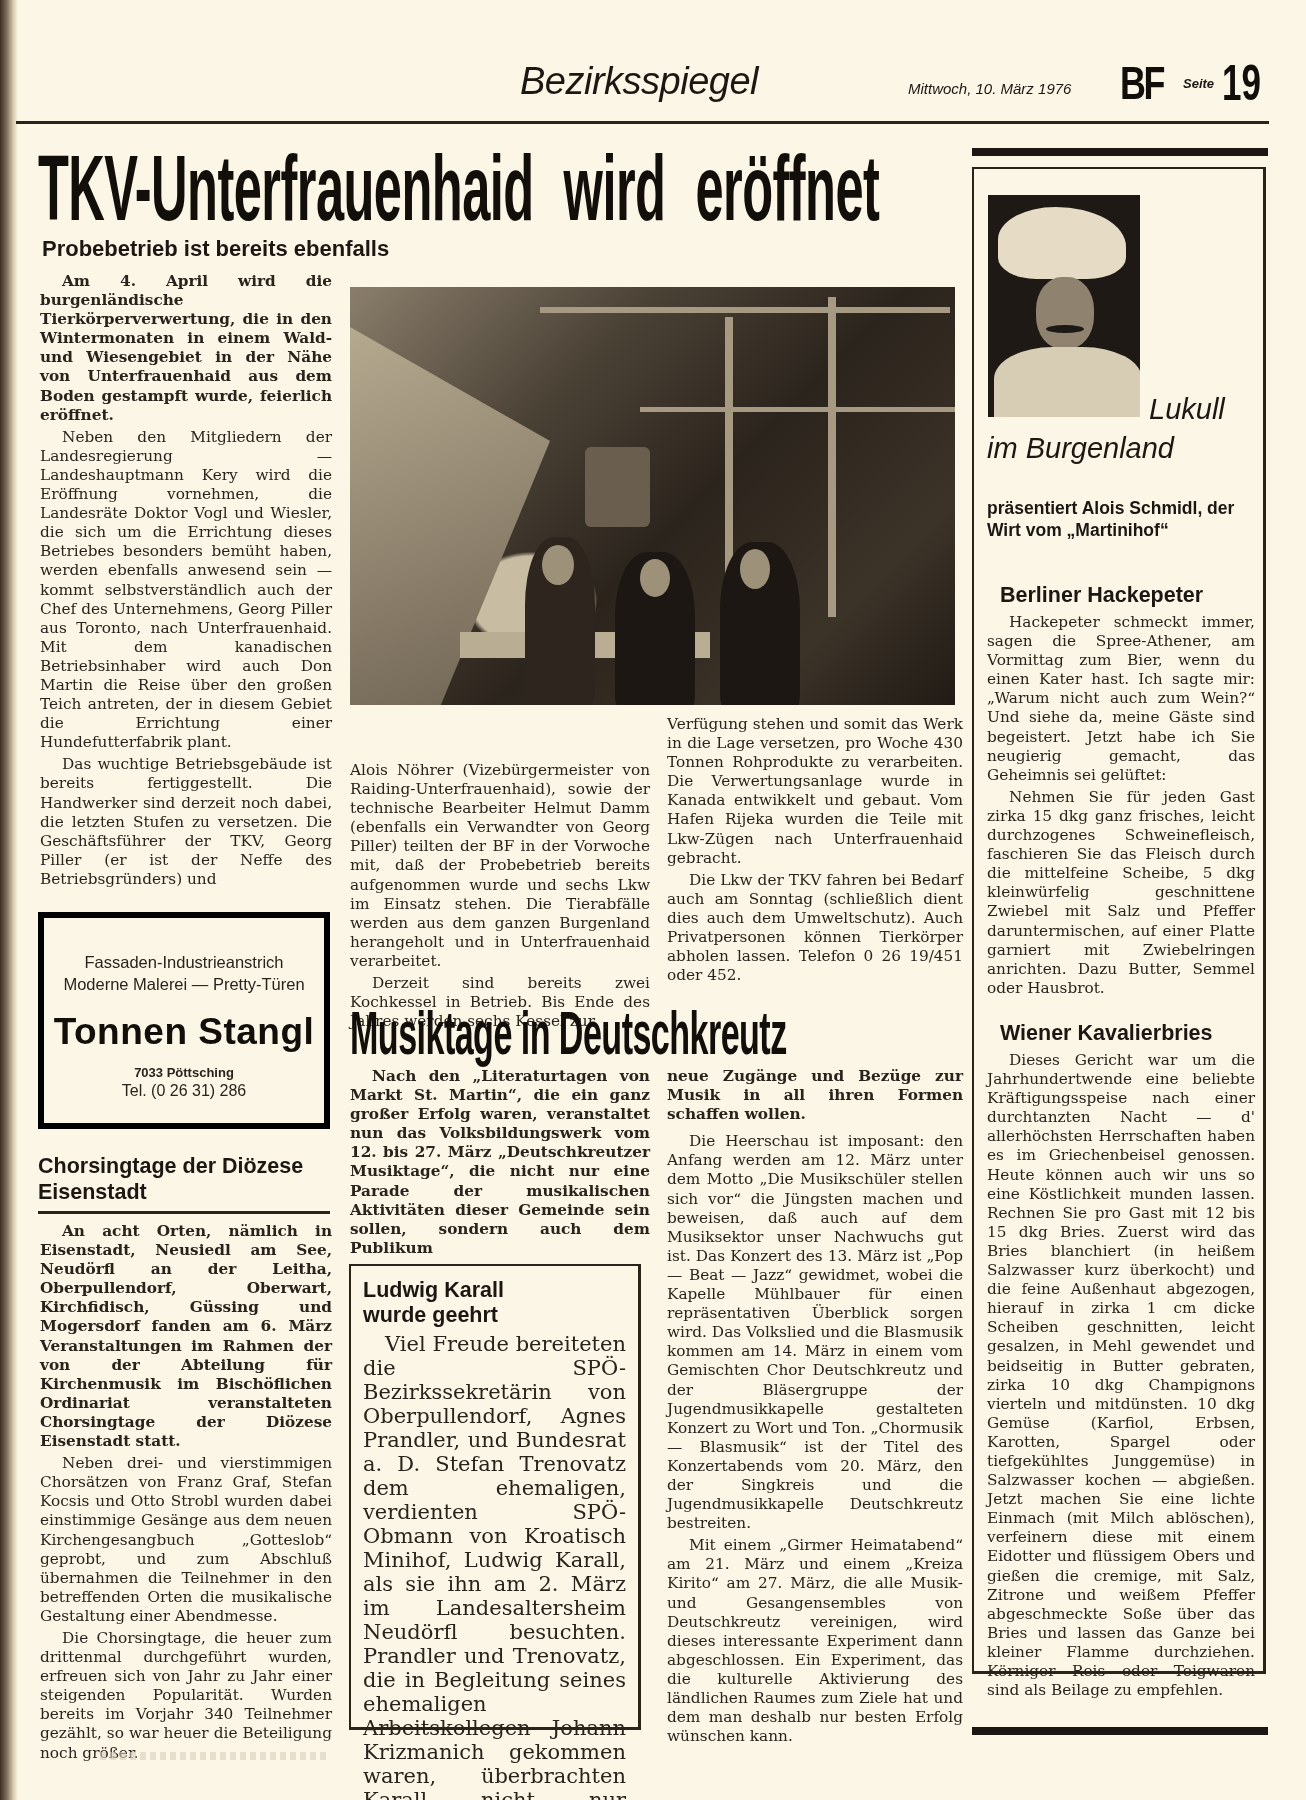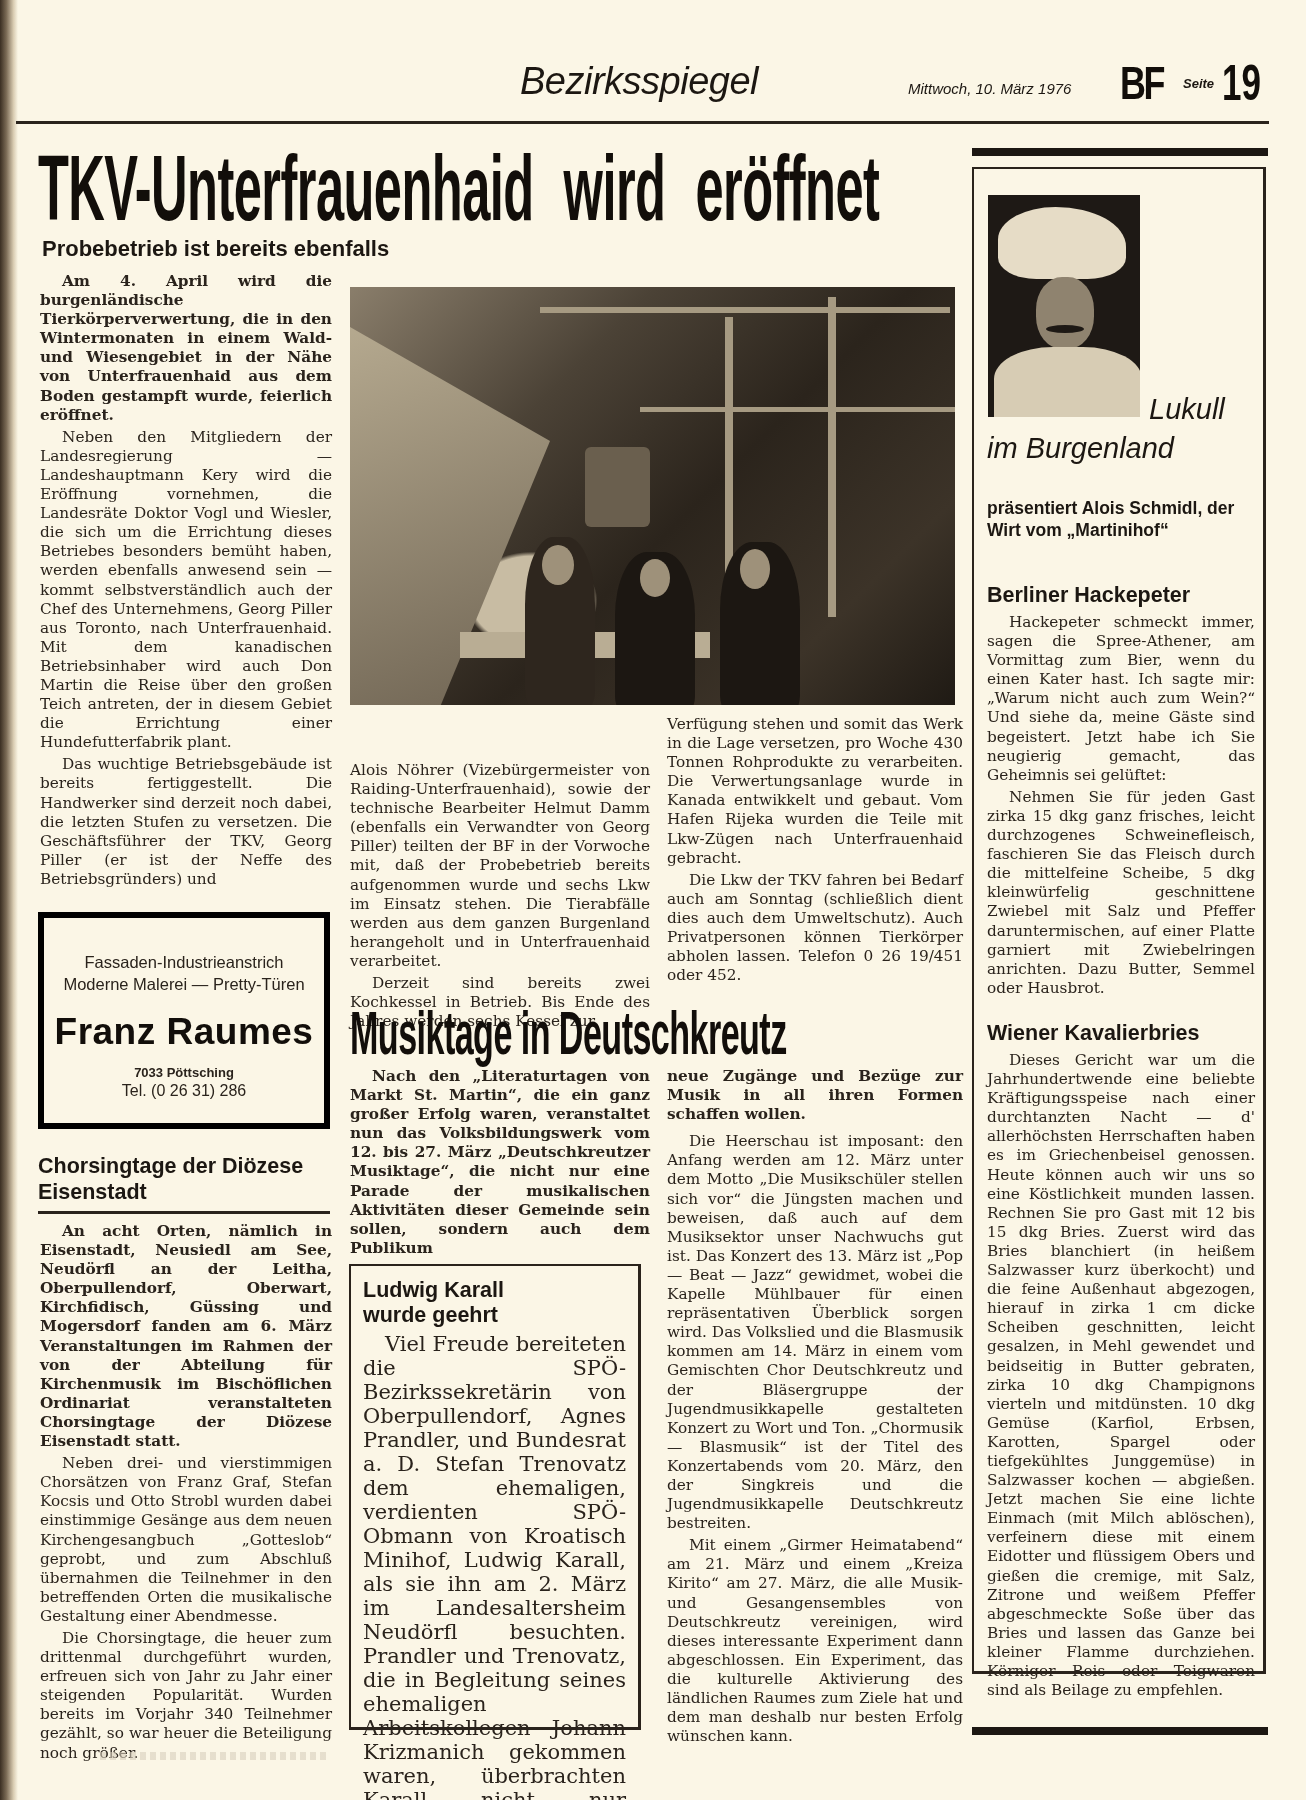--- a/index.html
+++ b/index.html
@@ -147,21 +147,21 @@
     }
     .lukull-2 {
       position: absolute; left: 13px; top: 263px;
       font-family: "Liberation Sans", sans-serif; font-style: italic; font-size: 29px; color: #1c1712;
     }
     .lukull-sub {
       position: absolute; left: 13px; top: 328px; width: 270px;
       font-family: "Liberation Sans", sans-serif; font-weight: bold; font-size: 17.5px; line-height: 22px; color: #1c1712;
     }
     .recipe-heading {
-      position: absolute; left: 13px; font-family: "Liberation Sans", sans-serif; font-weight: bold; font-size: 21.5px; color: #1c1712;
+      position: absolute; left: 26px; font-family: "Liberation Sans", sans-serif; font-weight: bold; font-size: 21.5px; color: #1c1712;
     }
     .rh-1 { top: 414px; }
     .rh-2 { top: 852px; }
     .rcol { position: absolute; left: 13px; width: 268px; font-size: 15.3px; line-height: 19.1px; text-align: justify; }
     .rcol p { text-indent: 22px; margin-bottom: 3px; }
     .rc-1 { top: 444px; }
     .rc-2 { top: 882px; }
     .right-bar-bottom { position: absolute; left: 972px; top: 1727px; width: 296px; height: 8px; background: #1c1712; }
     .bleed-text {
       position: absolute; left: 100px; top: 1752px; width: 230px; height: 8px;
@@ -212,21 +212,21 @@
   <p>Derzeit sind bereits zwei Kochkessel in Betrieb. Bis Ende des Jahres werden sechs Kessel zur</p>
 </div>
 <div class="col col-2b">
   <p class="noindent">Verfügung stehen und somit das Werk in die Lage versetzen, pro Woche 430 Tonnen Rohprodukte zu verarbeiten. Die Verwertungsanlage wurde in Kanada entwikkelt und gebaut. Vom Hafen Rijeka wurden die Teile mit Lkw-Zügen nach Unterfrauenhaid gebracht.</p>
   <p>Die Lkw der TKV fahren bei Bedarf auch am Sonntag (schließlich dient dies auch dem Umweltschutz). Auch Privatpersonen können Tierkörper abholen lassen. Telefon 0 26 19/451 oder 452.</p>
 </div>
 
 <div class="ad-box">
   <div class="ad-line first">Fassaden-Industrieanstrich</div>
   <div class="ad-line">Moderne Malerei — Pretty-Türen</div>
-  <div class="ad-name">Franz Raumes</div>
+  <div class="ad-name">Tonnen Stangl</div>
   <div class="ad-city">7033 Pöttsching</div>
   <div class="ad-tel">Tel. (0 26 31) 286</div>
 </div>
 
 <h3 class="side-heading chor-heading">Chorsingtage der Diözese Eisenstadt</h3>
 <div class="col col-chor">
   <p class="lead">An acht Orten, nämlich in Eisenstadt, Neusiedl am See, Neudörfl an der Leitha, Oberpullendorf, Oberwart, Kirchfidisch, Güssing und Mogersdorf fanden am 6. März Veranstaltungen im Rahmen der von der Abteilung für Kirchenmusik im Bischöflichen Ordinariat veranstalteten Chorsingtage der Diözese Eisenstadt statt.</p>
   <p>Neben drei- und vierstimmigen Chorsätzen von Franz Graf, Stefan Kocsis und Otto Strobl wurden dabei einstimmige Gesänge aus dem neuen Kirchengesangbuch „Gotteslob“ geprobt, und zum Abschluß übernahmen die Teilnehmer in den betreffenden Orten die musikalische Gestaltung einer Abendmesse.</p>
   <p>Die Chorsingtage, die heuer zum drittenmal durchgeführt wurden, erfreuen sich von Jahr zu Jahr einer steigenden Popularität. Wurden bereits im Vorjahr 340 Teilnehmer gezählt, so war heuer die Beteiligung noch größer.</p>
 </div>

